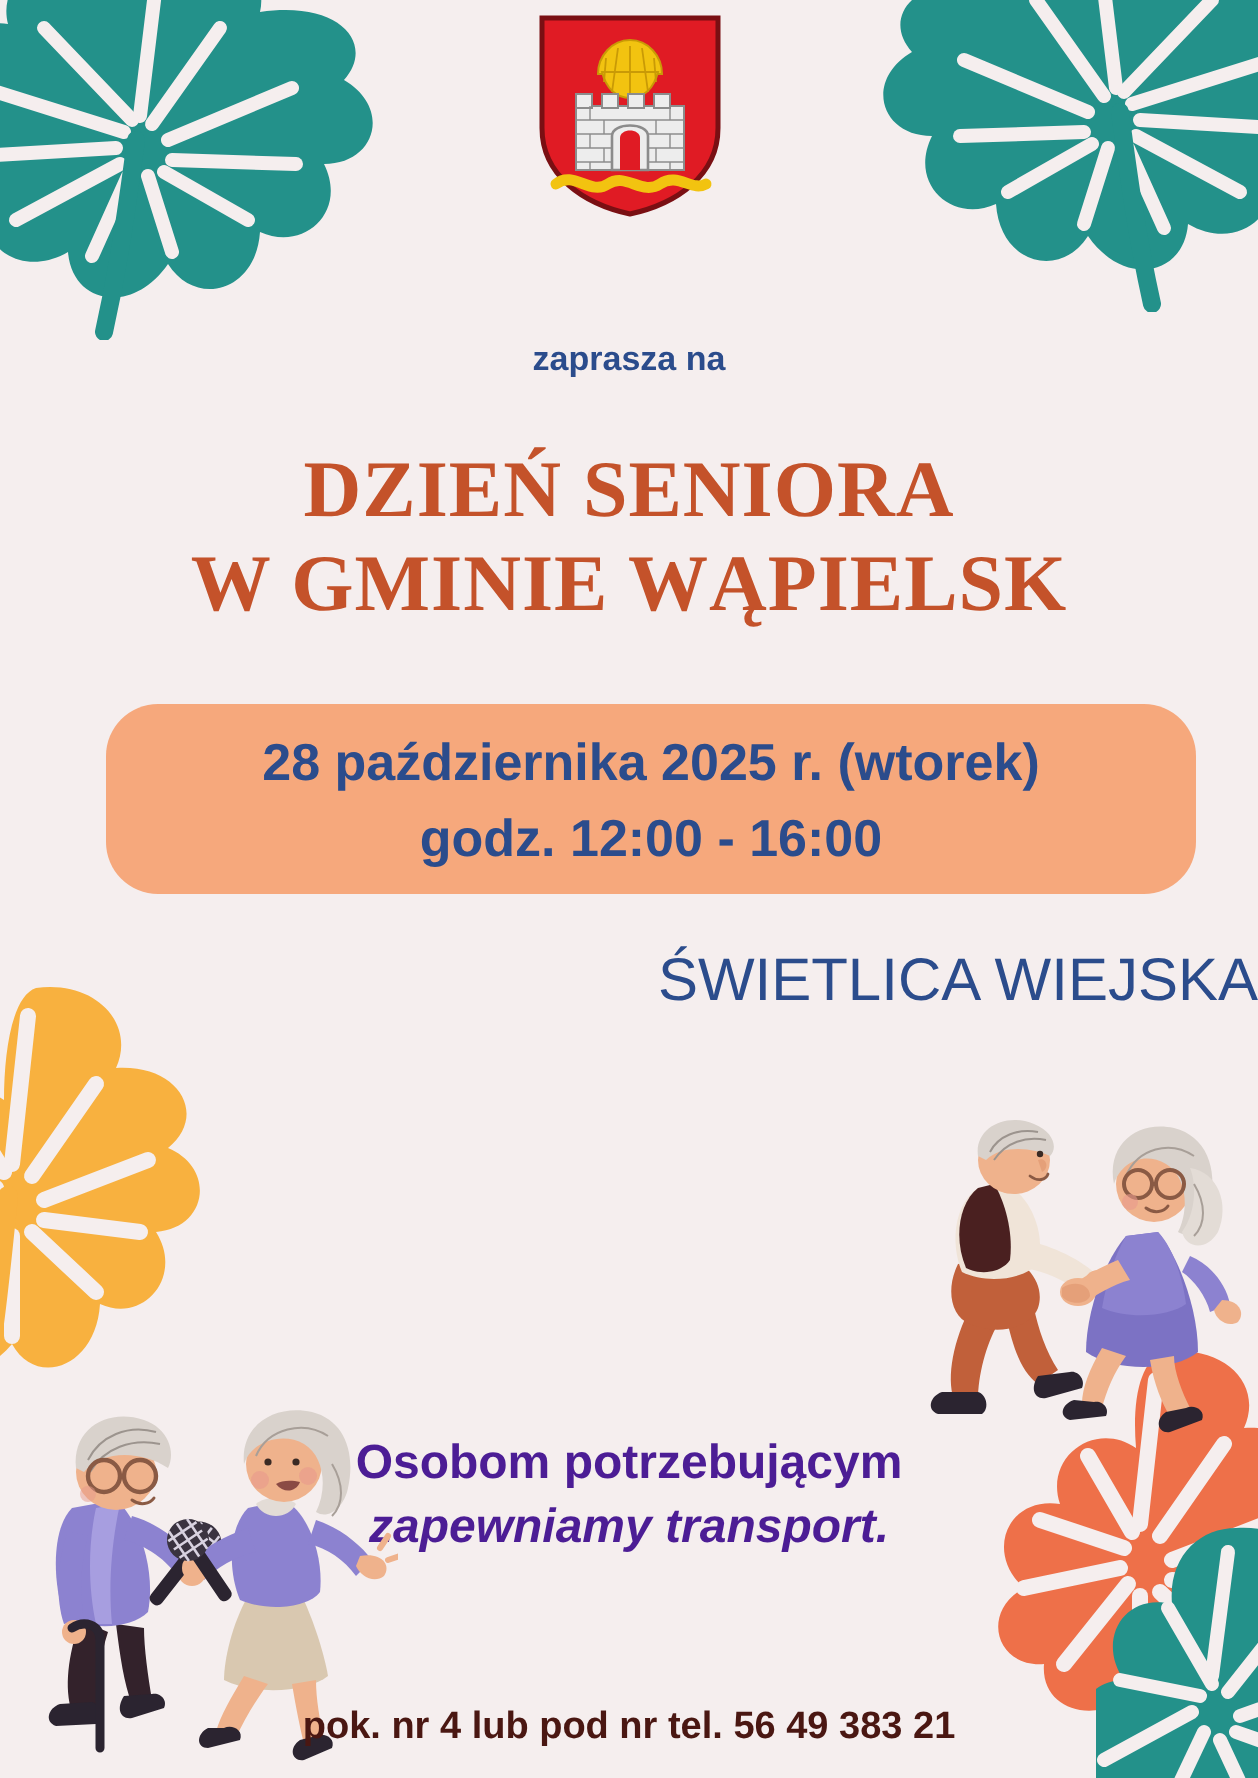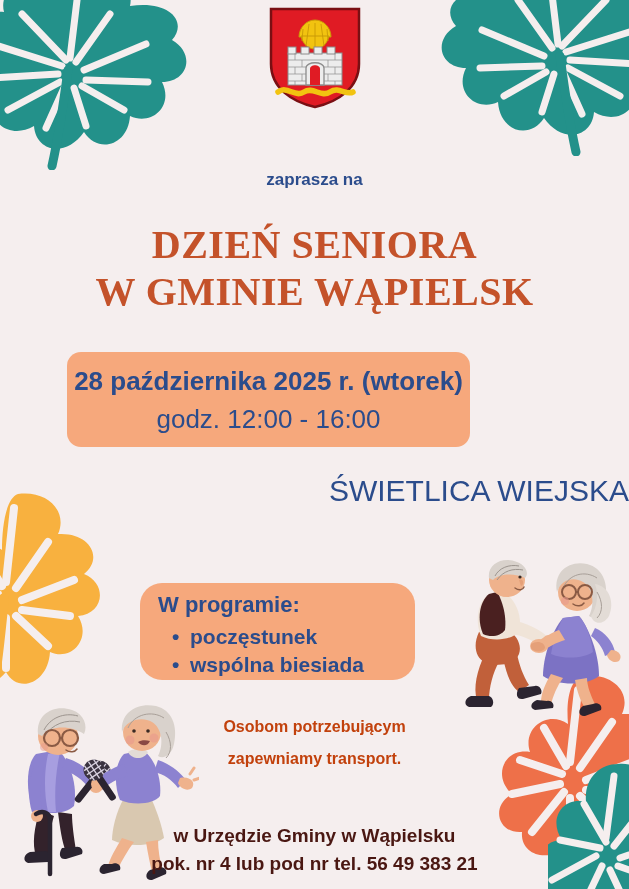--- a/index.html
+++ b/index.html
@@ -35,30 +35,30 @@
   .title{
     font-family:"Liberation Serif", serif;
     font-weight:700;color:#C4522A;
     font-size:40px;letter-spacing:.5px;line-height:1.12;
   }
   .title-1{top:223px;}
   .title-2{top:270px;}
 
   
   .date-banner{
-    position:absolute;left:67px;top:352px;width:403px;height:95px;
-    background:#F6A87C;border-radius:14px;
+    position:absolute;left:53px;top:352px;width:545px;height:95px;
+    background:#F6A87C;border-radius:26px;
   }
   .date-l1{
     position:absolute;left:0;top:14px;width:100%;text-align:center;
     font-size:26px;font-weight:700;color:#2B4C8C;
   }
   .date-l2{
     position:absolute;left:0;top:52px;width:100%;text-align:center;
-    font-size:26px;font-weight:400;color:#2B4C8C;
+    font-size:26px;font-weight:700;color:#2B4C8C;
   }
 
   .venue{
     font-size:30px;font-weight:400;color:#2B4C8C;line-height:1.18;text-align:right;
   }
   .venue-1{top:473px;}
   .venue-2{top:512px;}
 
   
   .program-box{
@@ -72,24 +72,24 @@
   .prog-list{
     position:absolute;left:32px;top:40px;margin:0;padding:0;list-style:none;
   }
   .prog-list li{
     font-size:21px;font-weight:700;color:#2B4C8C;line-height:1.33;
     white-space:nowrap;
   }
   .prog-list li .b{display:inline-block;width:18px;}
 
   .transport{
-    font-size:16px;font-weight:700;color:#c2410c;text-align:center;
+    font-size:24px;font-weight:700;color:#4c1d95;text-align:center;
   }
   .tr-1{top:718px;}
-  .tr-2{top:750px;}
+  .tr-2{top:750px;font-style:italic;}
 
   .signup{
     font-size:19px;font-weight:700;color:#4A1712;line-height:1.05;
   }
   .su-1{top:798px;}
   .su-2{top:826px;}
   .su-3{top:854px;}
   .u{text-decoration:underline;text-underline-offset:2px;}
 
   
@@ -269,31 +269,20 @@
   <div class="txt title title-1">DZIEŃ SENIORA</div>
   <div class="txt title title-2">W GMINIE WĄPIELSK</div>
 
   <div class="date-banner">
     <div class="date-l1">28 października 2025 r. (wtorek)</div>
     <div class="date-l2">godz. 12:00 - 16:00</div>
   </div>
 
   <div class="txt venue venue-1">ŚWIETLICA WIEJSKA</div>
 
-  <div class="program-box">
-    <div class="prog-head">W programie:</div>
-    <ul class="prog-list">
-      <li>
-        <span class="b">•</span><span>poczęstunek</span>
-      </li>
-      <li>
-        <span class="b">•</span><span>wspólna biesiada</span>
-      </li>
-    </ul>
-  </div>
 
   <div class="illus" style="left:445px;top:558px;width:180px;height:165px;">
     <svg width="180" height="165" viewBox="0 0 180 165">
 
       <path d="M40 96 C32 112 28 130 32 142 L44 142 C44 130 48 114 54 104 Z" fill="#C1603A"></path>
       <path d="M26 138 C20 140 18 147 24 149 L46 149 C50 146 48 139 44 138 Z" fill="#2B2430"></path>
 
       <path d="M58 100 C62 118 66 128 74 134 L84 127 C78 118 74 106 72 96 Z" fill="#C1603A"></path>
       <path d="M74 130 C70 136 72 142 78 141 L96 136 C98 132 94 127 90 128 Z" fill="#2B2430"></path>
 
@@ -446,16 +435,15 @@
         <path d="M152 30 C158 40 158 50 152 56"></path>
       </g>
       <circle cx="134" cy="29" r="1.8" fill="#3A2A24"></circle>
       <circle cx="120" cy="29" r="1.8" fill="#3A2A24"></circle>
       <circle cx="116" cy="38" r="4.5" fill="#E79A8C" opacity="0.6"></circle>
       <circle cx="140" cy="36" r="4.5" fill="#E79A8C" opacity="0.6"></circle>
       <path d="M124 40 C128 45 134 44 136 39 C132 38 127 38 124 40 Z" fill="#8A4A44"></path>
     </svg>
   </div>
 
-  <div class="txt signup su-2">w Urzędzie Gminy w Wąpielsku</div>
   <div class="txt signup su-3">pok. nr 4  lub pod nr tel. 56 49 383 21</div>
 
 </div>
 
 </body></html>

